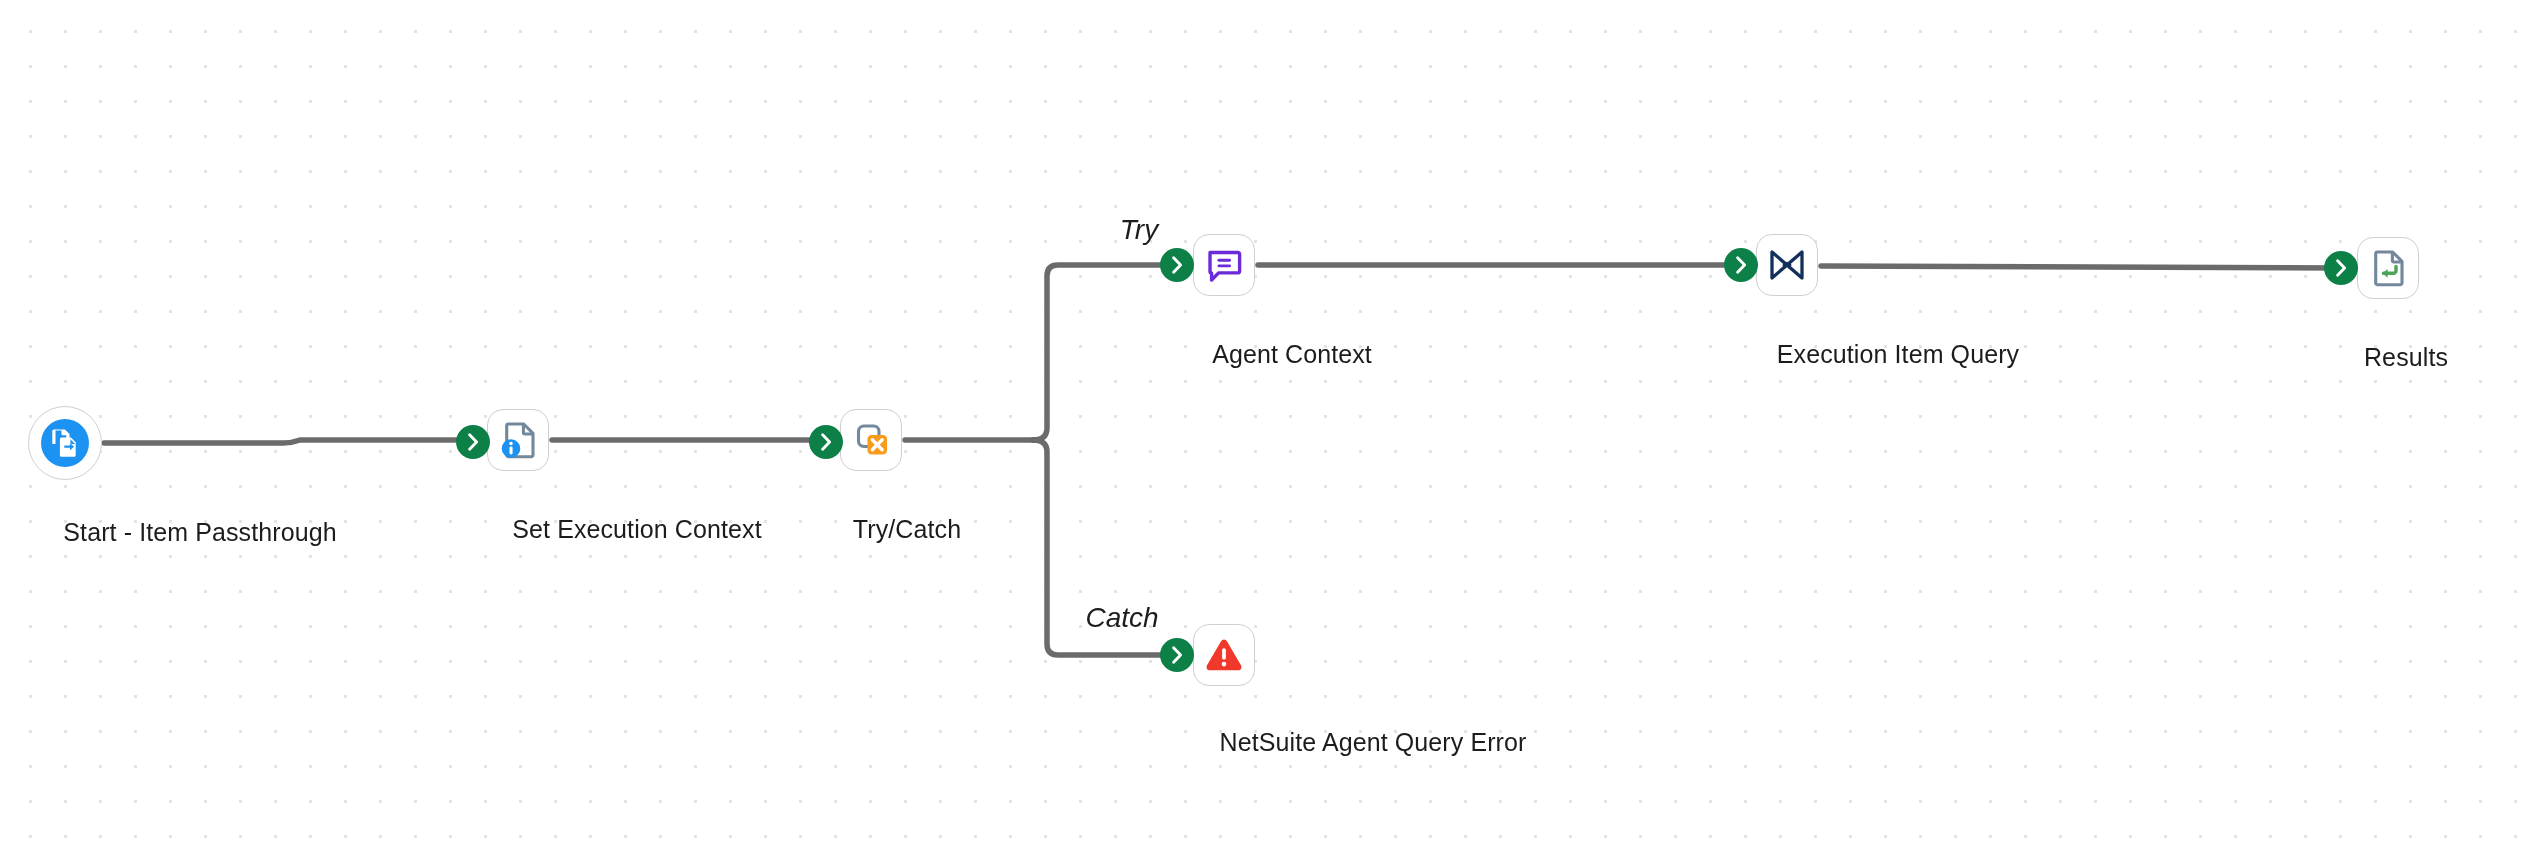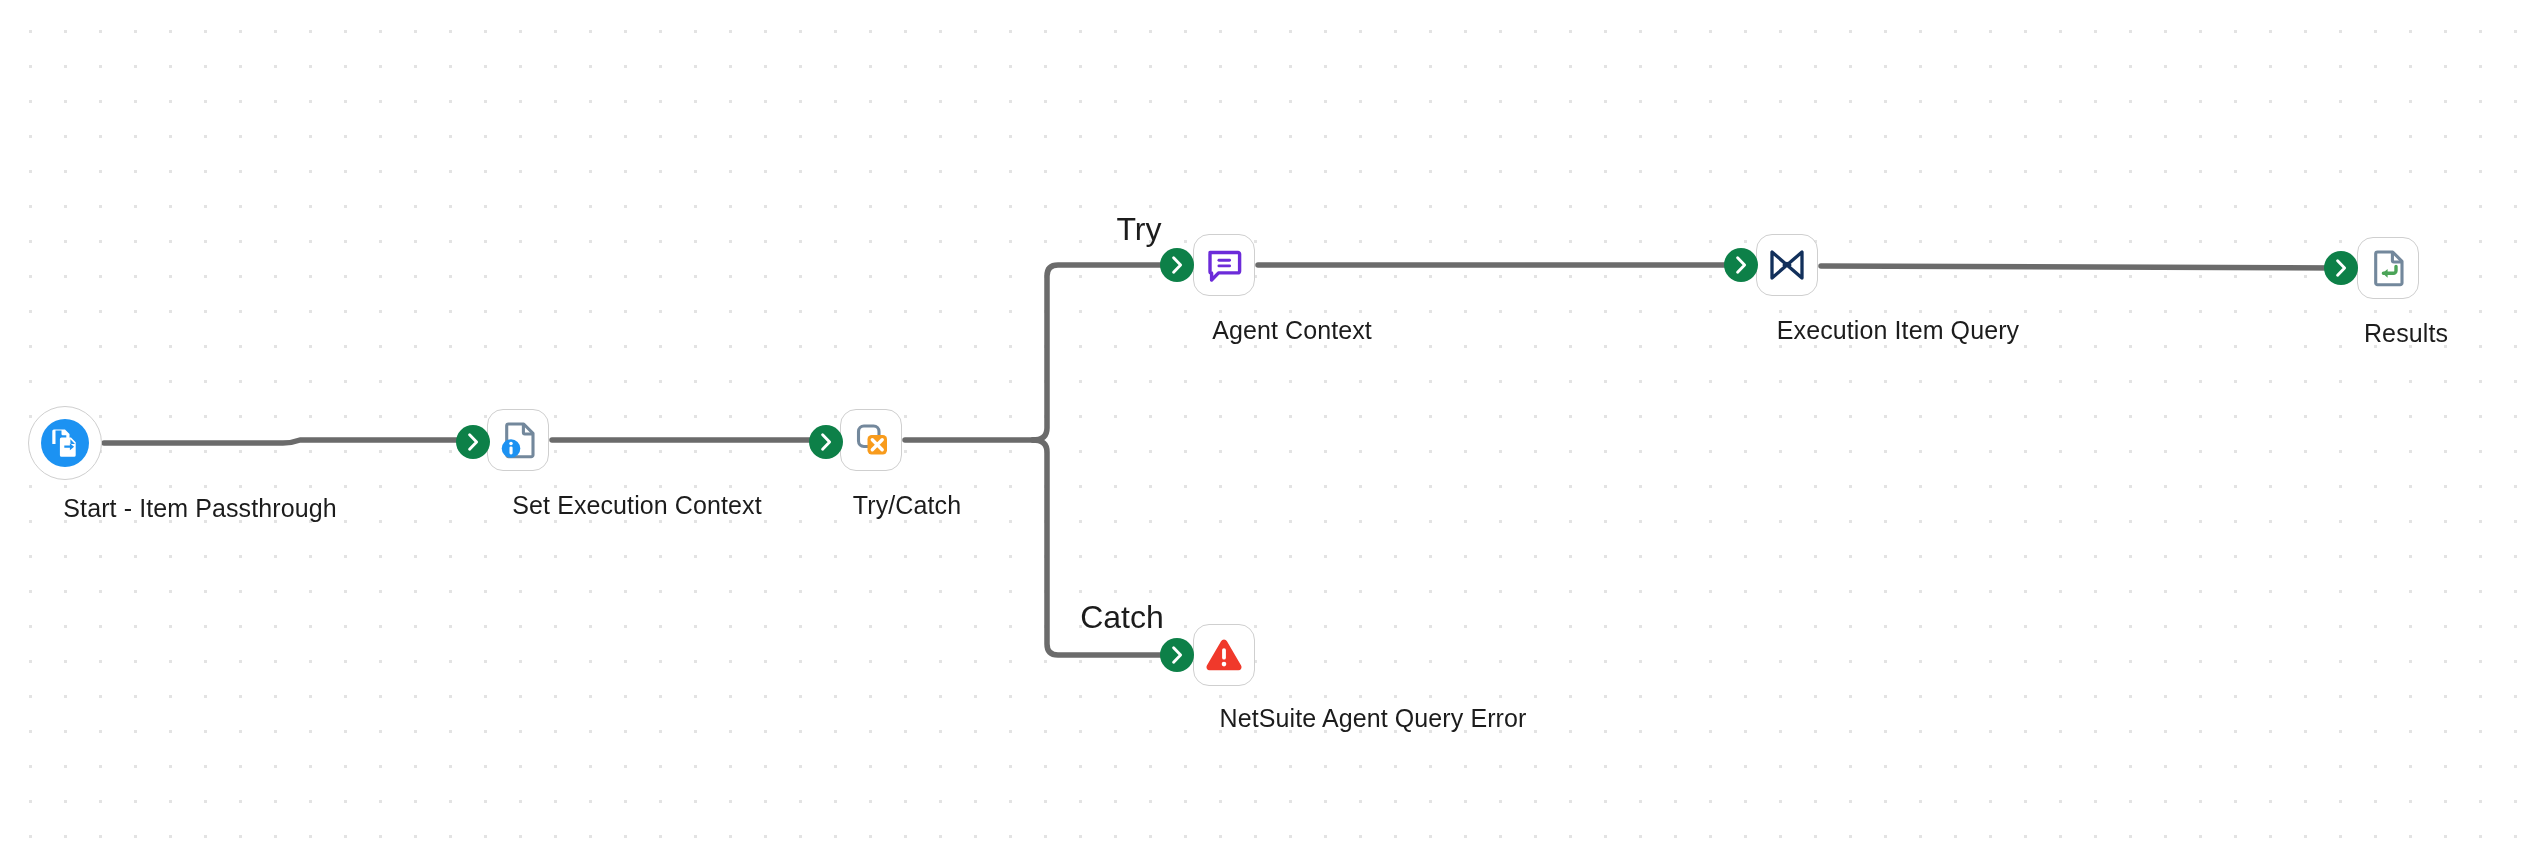--- a/index.html
+++ b/index.html
@@ -62,31 +62,33 @@
   
   .caption {
     position: absolute;
     transform: translate(-50%, 0);
     white-space: nowrap;
     font-size: 25px;
     line-height: 1.1;
     color: #1c1c1c;
     font-family: "Liberation Sans", sans-serif;
     letter-spacing: 0.1px;
+    margin-top: 24px;
   }
 
   
   .branch-label {
     position: absolute;
     transform: translate(-50%, -50%);
     white-space: nowrap;
-    font-size: 32px;
+    font-size: 28px;
     line-height: 1.1;
     color: #1c1c1c;
     font-family: "Liberation Sans", sans-serif;
+    font-style: italic;
   }
 
   
   .arrow-dot {
     position: absolute;
     transform: translate(-50%, -50%);
     width: 34px;
     height: 34px;
     border-radius: 50%;
     background: #0d8048;

